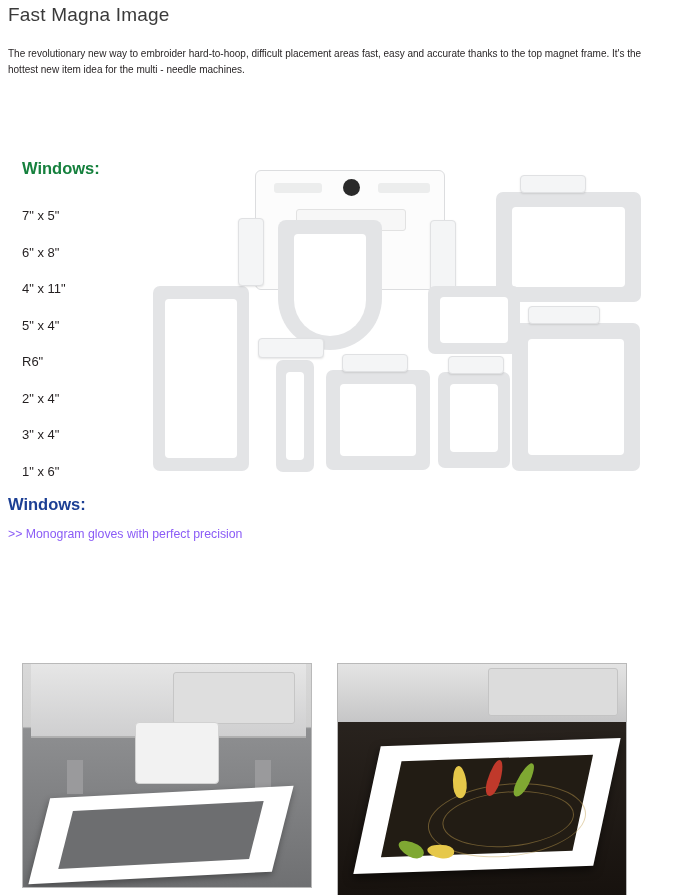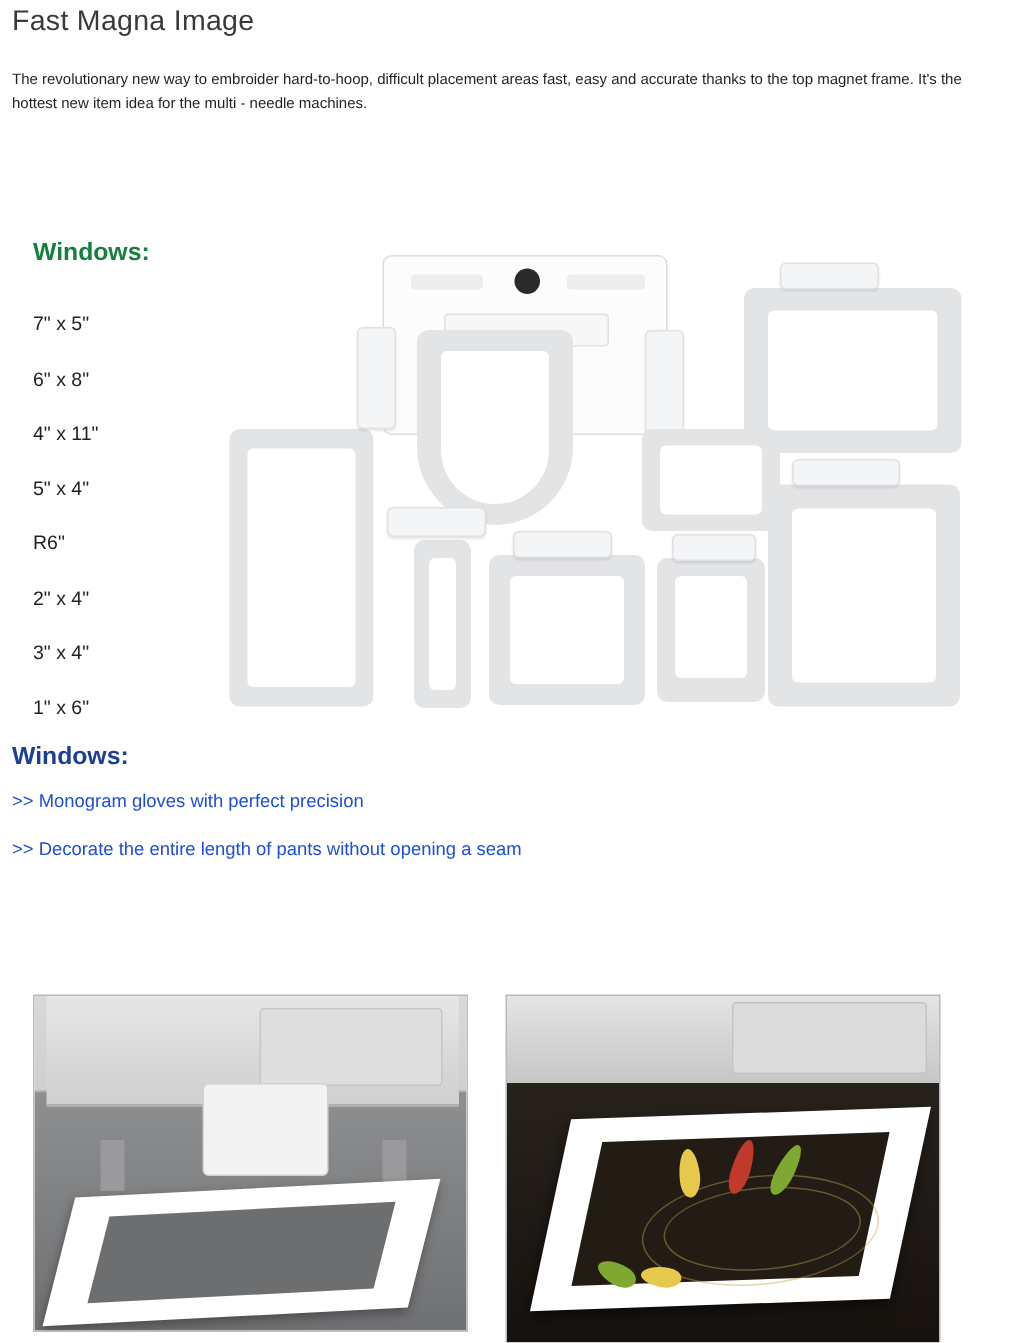--- a/index.html
+++ b/index.html
@@ -70,21 +70,21 @@
   .ben-list {
     position: absolute;
     left: 8px;
     top: 525px;
     width: 670px;
   }
   .ben-item {
     font-size: 12.3px;
     line-height: 1.5;
     margin-bottom: 14px;
-    color: #1d4ed8;
+    color: #8b5cf6;
   }
 
   
   .hoops {
     position: absolute;
     left: 150px;
     top: 160px;
     width: 500px;
     height: 320px;
   }
@@ -291,21 +291,20 @@
     </div>
     <div class="magnet" style="left:298px; top:196px; width:56px; height:18px;"></div>
 
     <div class="magnet" style="left:108px; top:178px; width:66px; height:20px;"></div>
   </div>
 
   <div class="benefits-head">Windows:</div>
 
   <div class="ben-list">
     <div class="ben-item">&gt;&gt; Monogram gloves with perfect precision</div>
-    <div class="ben-item">&gt;&gt; Decorate the entire length of pants without opening a seam</div>
   </div>
 
   <div class="photos">
 
     <div class="photo photo-left">
       <div class="pl-bg"></div>
       <div class="pl-machine"></div>
       <div class="pl-arm"></div>
       <div class="pl-head"></div>
       <div class="pl-leg" style="left:44px; top:96px;"></div>

